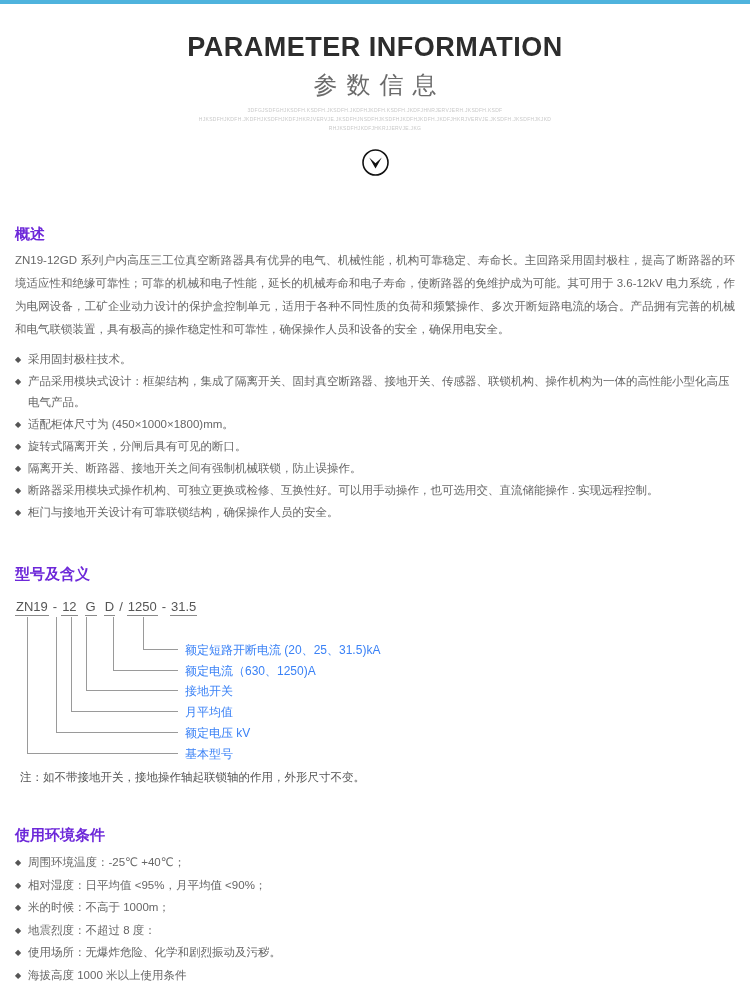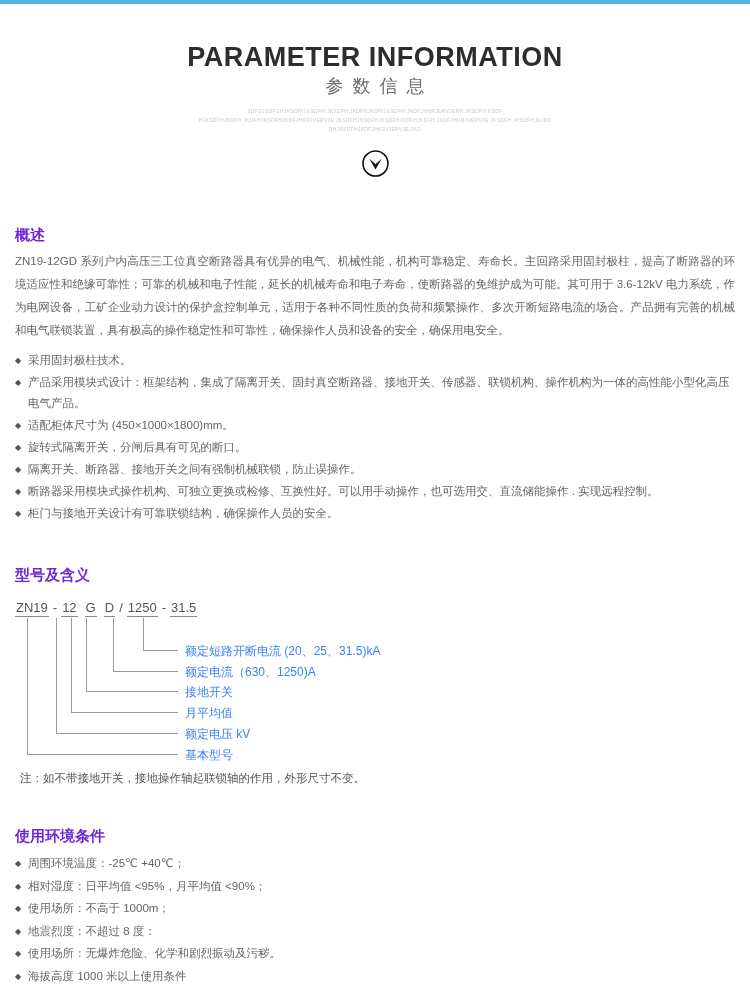--- a/index.html
+++ b/index.html
@@ -9,36 +9,36 @@
     min-height: 991px;
     margin: 0 auto;
     font-family: "Liberation Sans", "DejaVu Sans", sans-serif;
     color: #666;
     position: relative;
     overflow-x: hidden;
   }
   .topbar { height: 4px; width: 100%; background: #4fb3dd; }
 
   
-  .page-header { text-align: center; padding-top: 38px; }
+  .page-header { text-align: center; padding-top: 28px; }
   .page-title {
     font-size: 27px;
     font-weight: 800;
     color: #2d2d2d;
     letter-spacing: 0.5px;
     line-height: 30px;
   }
   .page-subtitle {
-    font-size: 18px;
+    font-size: 24px;
     font-weight: 400;
     color: #6b6b6b;
     letter-spacing: 9px;
     text-indent: 9px;
     line-height: 26px;
-    margin-top: 1px;
+    margin-top: 10px;
   }
   .fineprint {
     margin: 8px auto 0;
     width: 540px;
     font-size: 5px;
     line-height: 9px;
     color: #c9c9c9;
     letter-spacing: 0.3px;
   }
   .scroll-icon { margin-top: 15px; height: 30px; cursor: pointer; display: inline-block; }
@@ -183,21 +183,21 @@
   </div>
 
   <p class="model-note">注：如不带接地开关，接地操作轴起联锁轴的作用，外形尺寸不变。</p>
 </section>
 
 <section id="environment">
   <h3 class="sec-heading">使用环境条件</h3>
   <ul class="bullets">
     <li><span class="blt">◆</span><span>周围环境温度：-25℃ +40℃；</span></li>
     <li><span class="blt">◆</span><span>相对湿度：日平均值 &lt;95%，月平均值 &lt;90%；</span></li>
-    <li><span class="blt">◆</span><span>使用场所：不高于 1000m；</span></li>
+    <li><span class="blt">◆</span><span>米的时候：不高于 1000m；</span></li>
     <li><span class="blt">◆</span><span>地震烈度：不超过 8 度：</span></li>
     <li><span class="blt">◆</span><span>使用场所：无爆炸危险、化学和剧烈振动及污秽。</span></li>
     <li><span class="blt">◆</span><span>海拔高度 1000 米以上使用条件</span></li>
     <li><span class="blt">◆</span><span>在海拔高度超过 1000 米的时候。空气密度相对会下降，这将影响到电器的保护系数。</span></li>
 
   </ul>
 
 </section>
 
 </body></html>

